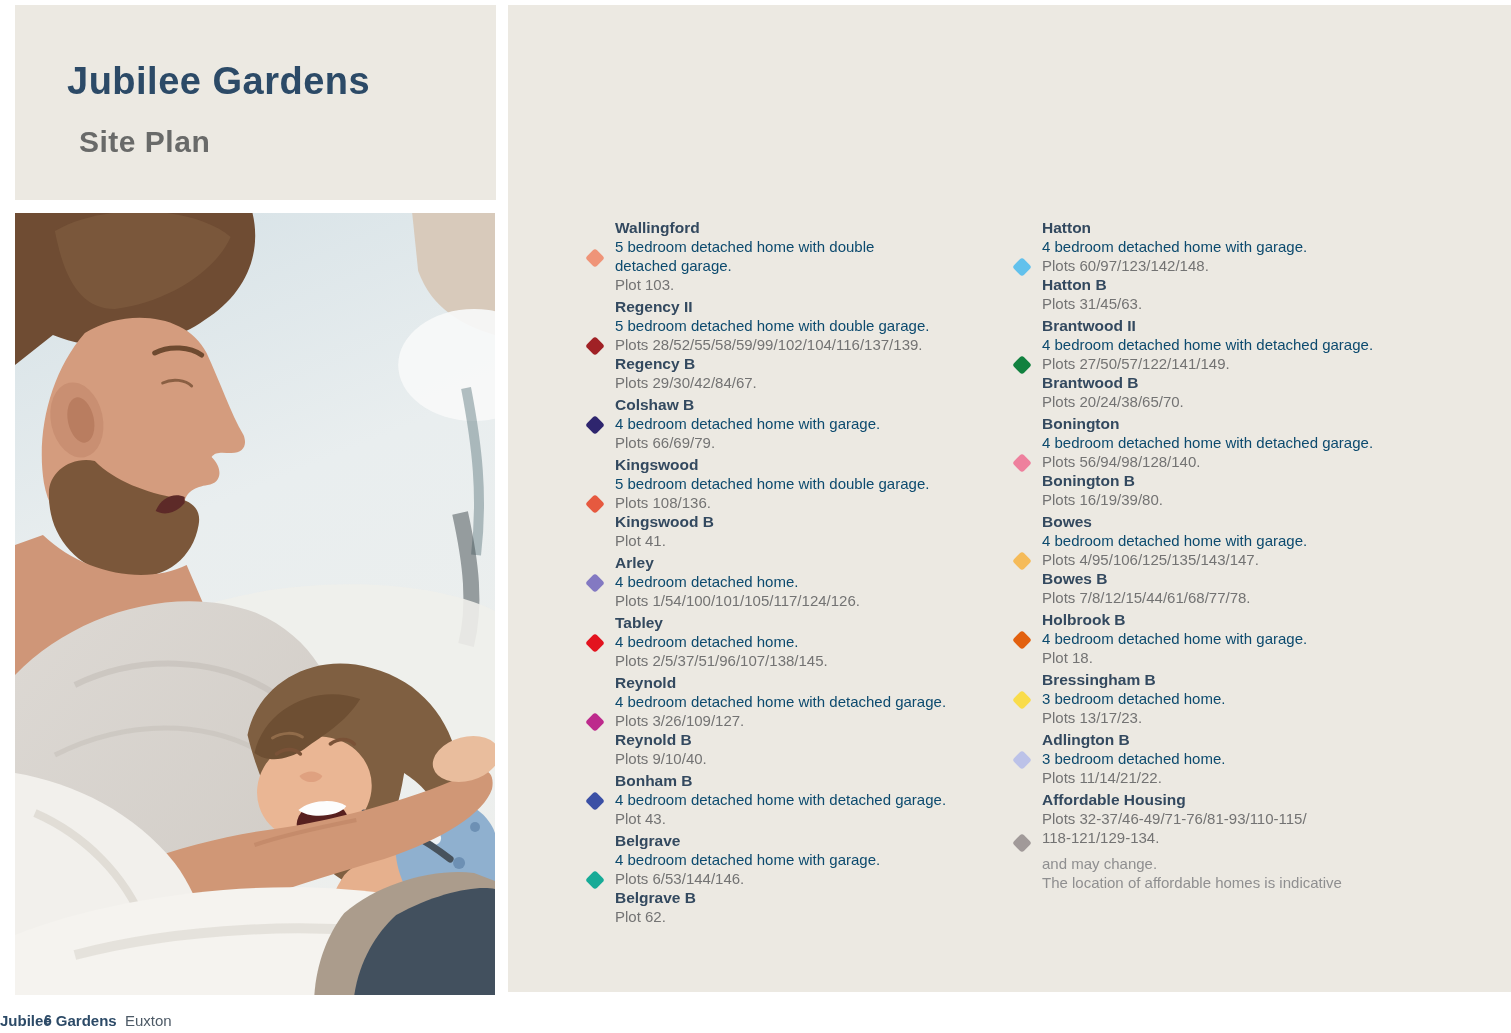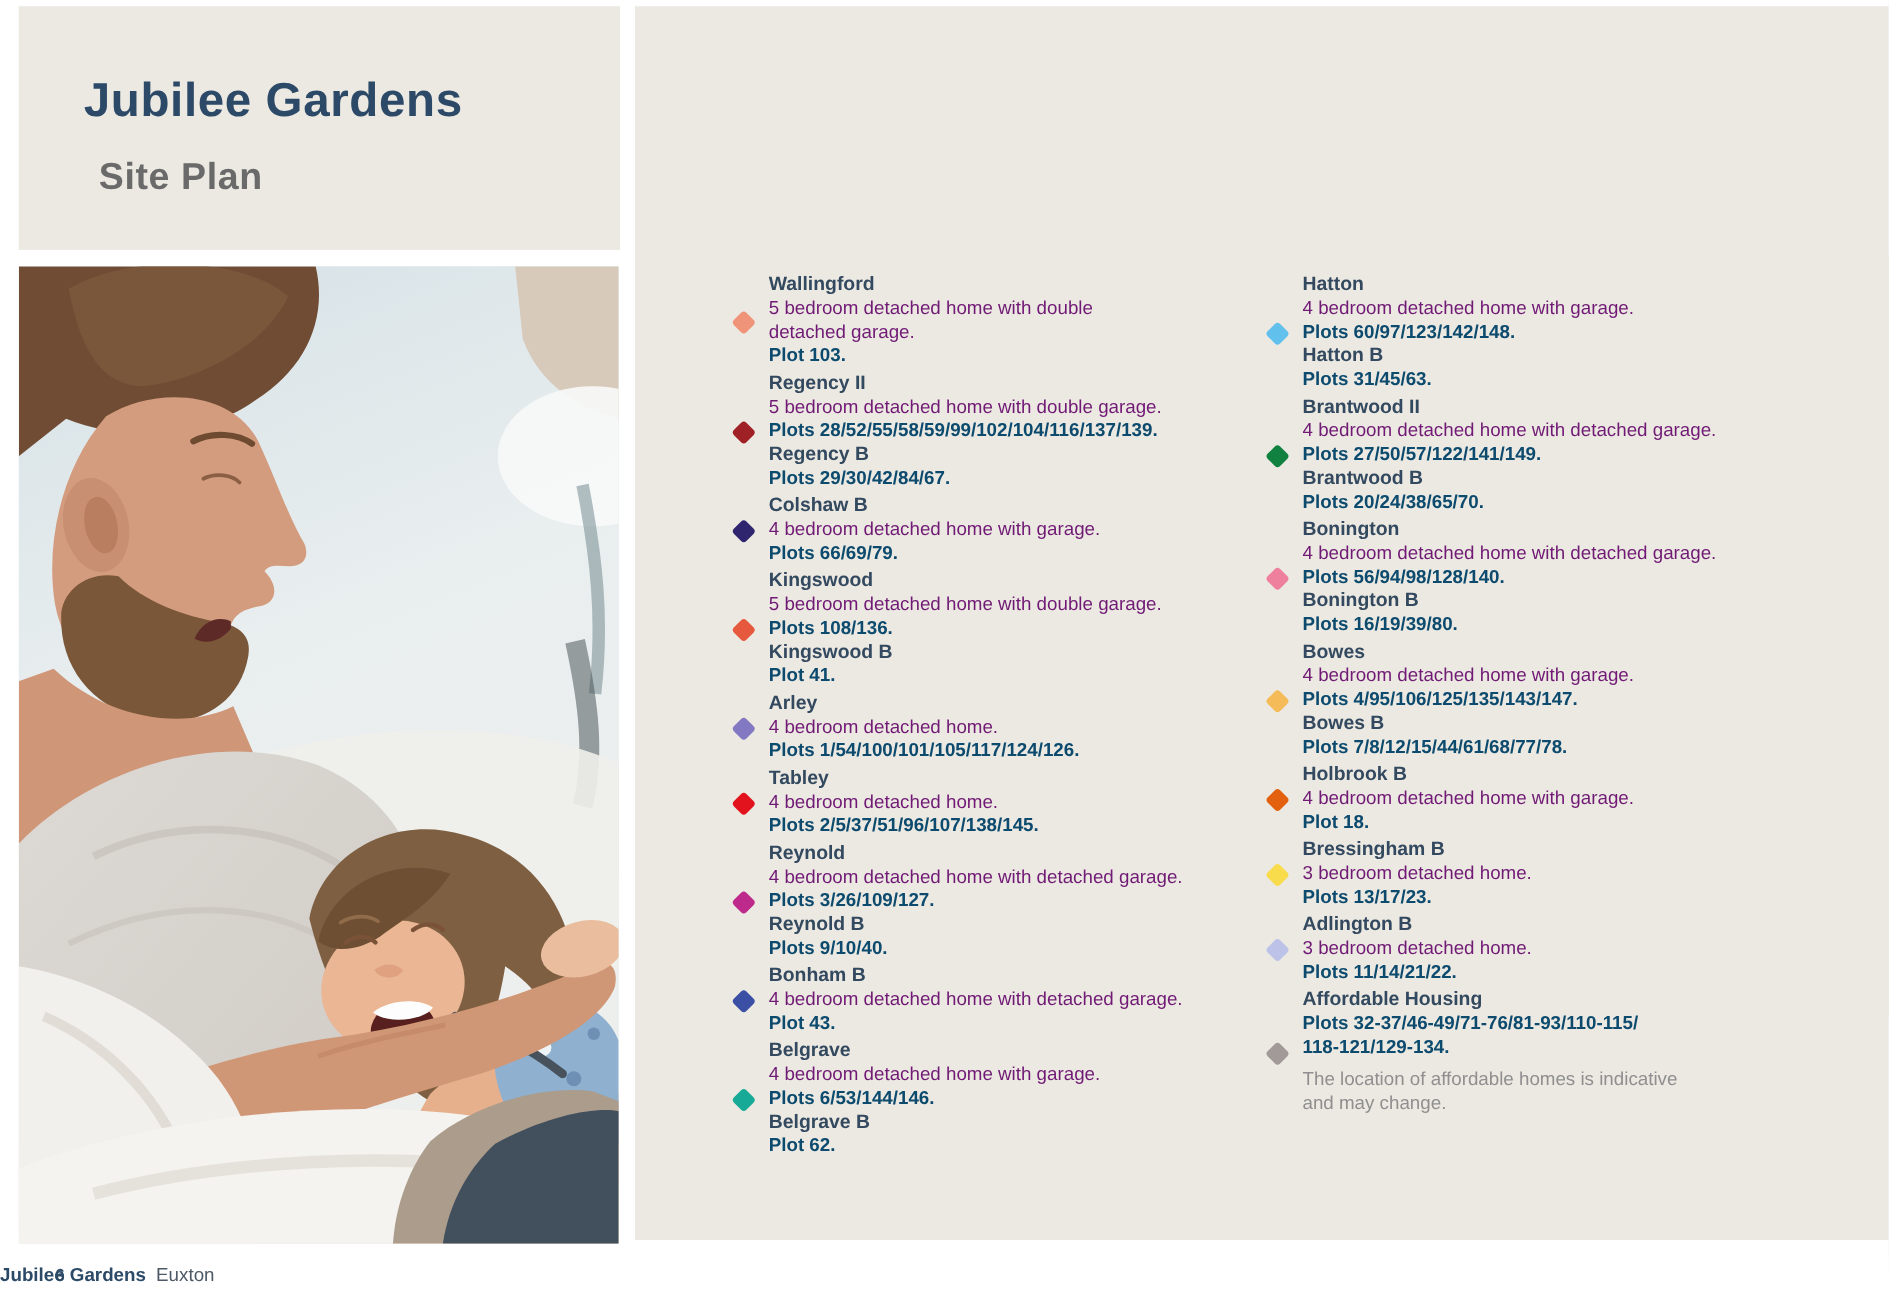--- a/index.html
+++ b/index.html
@@ -32,22 +32,22 @@
   .legend-col.c0{left:77px;top:213px;width:420px;}
   .legend-col.c1{left:504px;top:213px;width:440px;}
   .legend-item{display:flex;align-items:center;margin-bottom:3px;}
   .diamond{
     flex:0 0 auto;width:14px;height:14px;border-radius:3px;
     transform:rotate(45deg);margin:3px 13px 0 3px;
   }
   .item-body{flex:1 1 auto;}
   .row{font-size:15px;line-height:19px;white-space:nowrap;}
   .row.name,.row.name2{color:#33495f;font-weight:bold;font-size:15.5px;}
-  .row.desc{color:#701a75;}
-  .row.plots{color:#0c4a6e;font-weight:bold;}
+  .row.desc{color:#0c4a6e;}
+  .row.plots{color:#737373;font-weight:normal;}
   .row.note{color:#8f8f90;}
   .row.plots + .row.note{margin-top:7px;}
   .footer{position:absolute;left:0;top:1004px;width:1511px;height:29px;background:#ffffff;}
   .page-number{
     position:absolute;left:44px;top:8px;
     font-size:14px;font-weight:bold;color:#2c4a67;
   }
   .footer-center{
     position:absolute;left:0;top:8px;width:100%;text-align:left;font-size:15px;
   }
@@ -284,22 +284,22 @@
           <div class="row desc">3 bedroom detached home.</div>
           <div class="row plots">Plots 11/14/21/22.</div>
         </div>
       </div>
       <div class="legend-item">
         <span class="diamond" style="background: rgb(161, 154, 153);"></span>
         <div class="item-body">
           <div class="row name">Affordable Housing</div>
           <div class="row plots">Plots 32-37/46-49/71-76/81-93/110-115/</div>
           <div class="row plots">118-121/129-134.</div>
+          <div class="row note">and may change.</div>
           <div class="row note">The location of affordable homes is indicative</div>
-          <div class="row note">and may change.</div>
         </div>
       </div>
     </div>
 </div>
 
 <div class="footer">
   <span class="page-number">6</span>
   <div class="footer-center">
     <span class="footer-brand">Jubilee Gardens</span>
     <span class="footer-location">Euxton</span>

